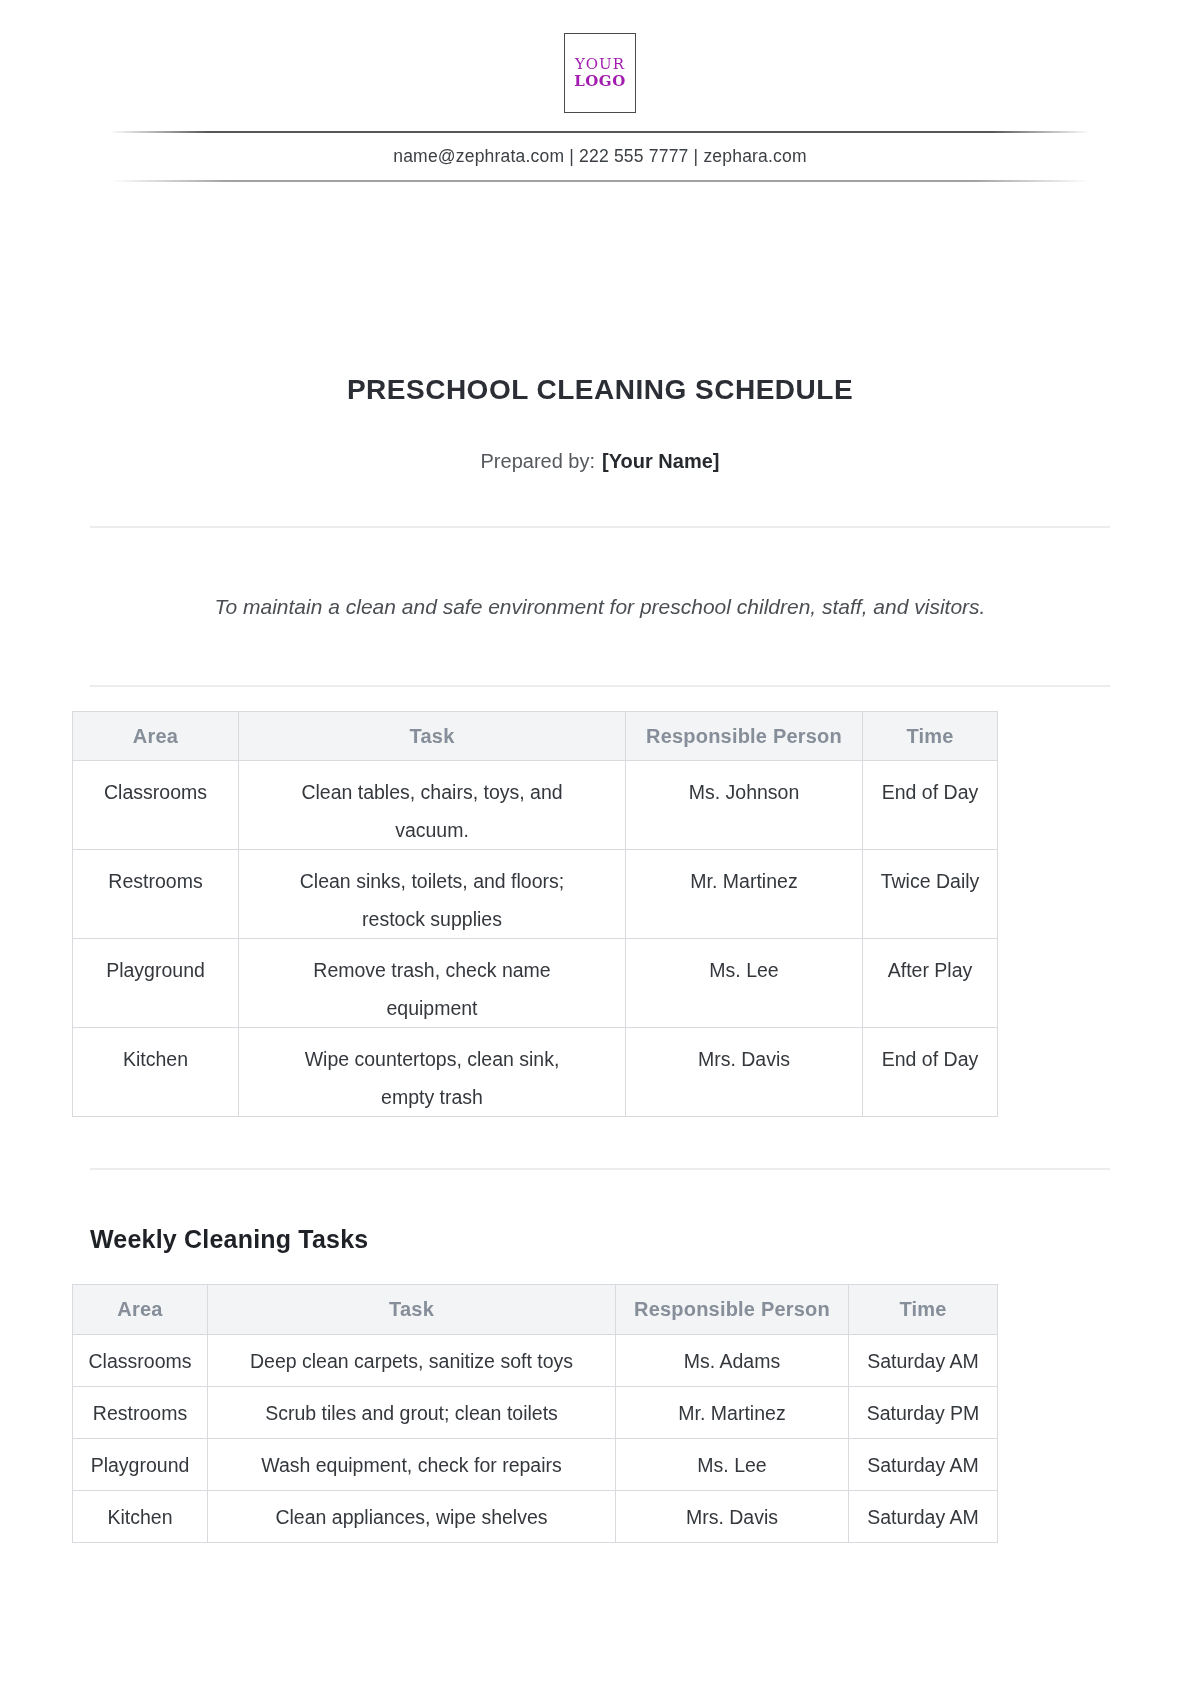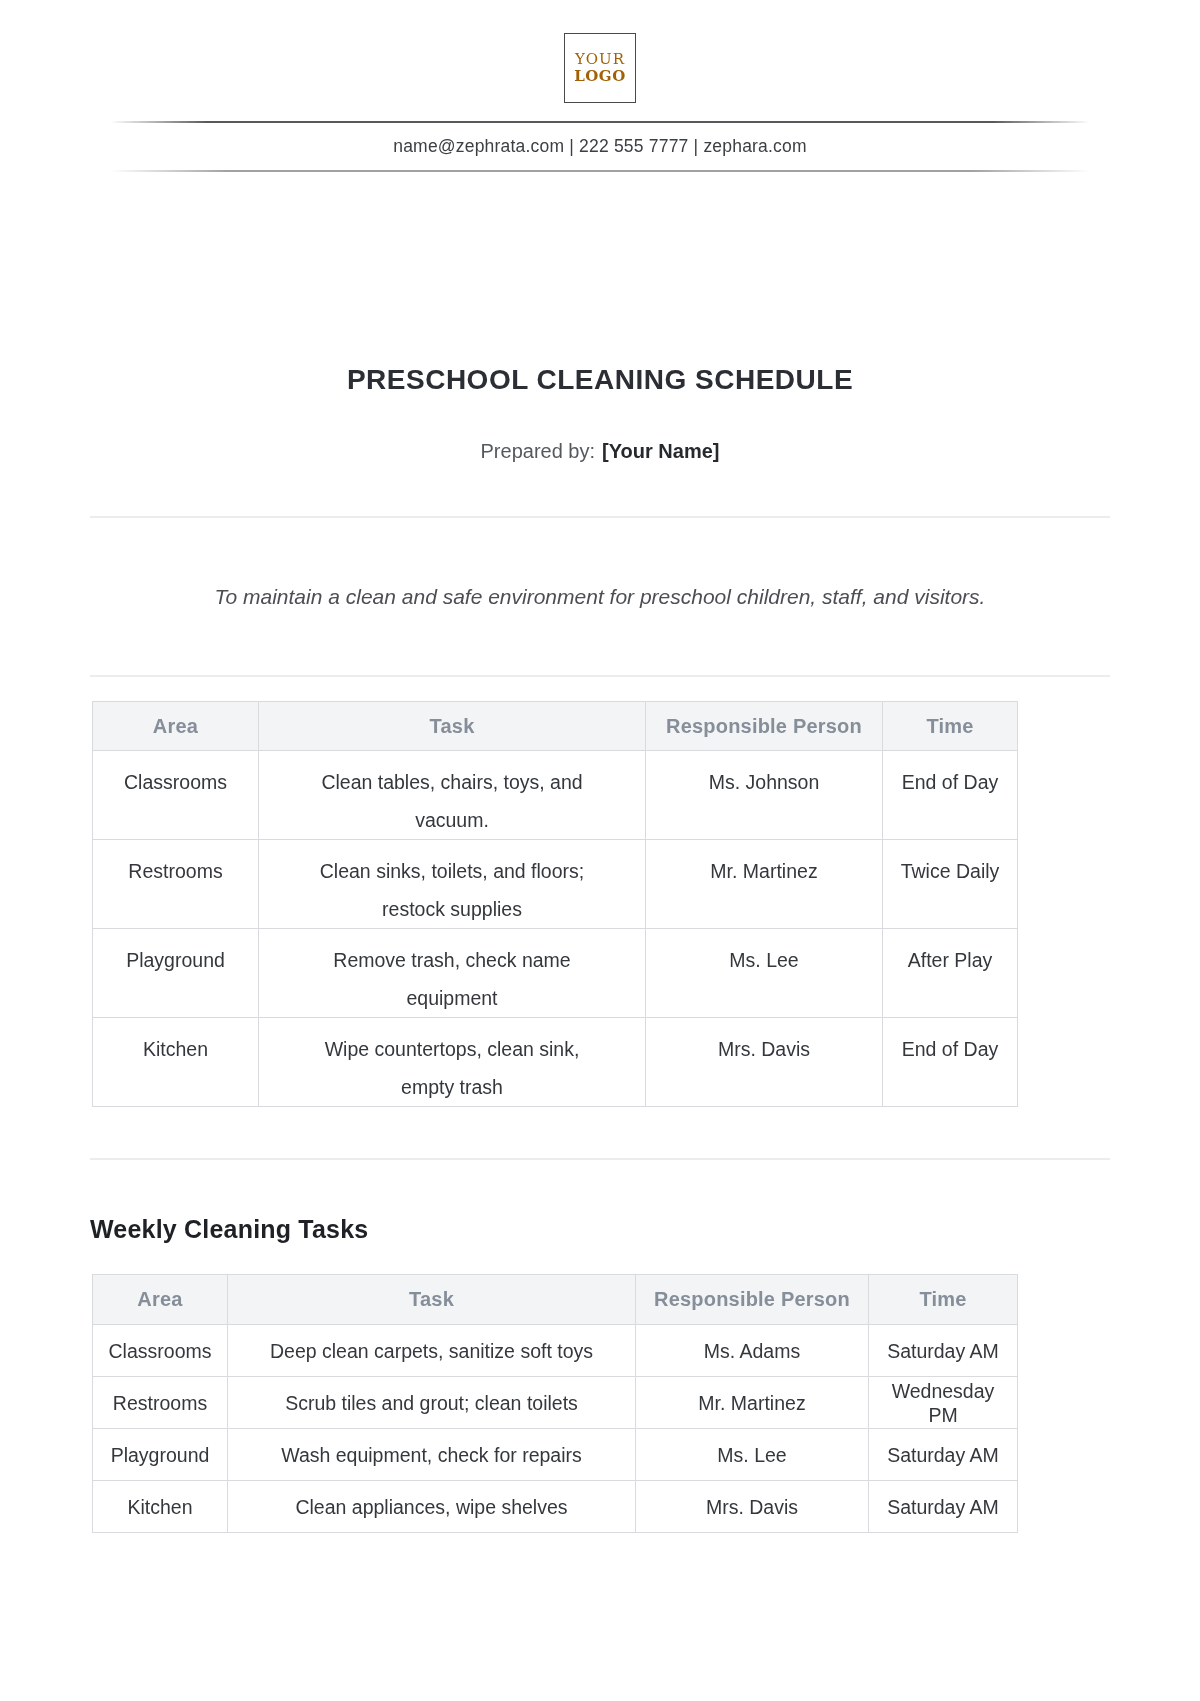--- a/index.html
+++ b/index.html
@@ -8,27 +8,27 @@
     width: 1200px;
     height: 1701px;
     background: #ffffff;
     font-family: "Liberation Sans", sans-serif;
     overflow: hidden;
   }
   .page { width: 1200px; height: 1701px; position: relative; }
 
   
   .logo-box {
-    width: 72px; height: 70px;
+    width: 72px; height: 80px;
     border: 1px solid #4a4a4a;
     margin: 33px auto 0 auto;
     display: flex; flex-direction: column;
     align-items: center; justify-content: center;
     font-family: "DejaVu Serif", serif;
-    color: #a16207;
+    color: #a21caf;
   }
   .logo-l1 { font-size: 15px; letter-spacing: 1px; line-height: 17px; }
   .logo-l2 { font-size: 15px; font-weight: bold; letter-spacing: 0.5px; line-height: 17px; }
 
   .company {
     margin-top: 22px;
     text-align: center;
     font-size: 50px;
     font-weight: 500;
     letter-spacing: 0.5px;
@@ -91,21 +91,21 @@
     font-weight: 700;
     color: #1e2126;
     line-height: 34px;
     letter-spacing: 0.2px;
   }
   h2.weekly-heading { margin-top: 52px; }
 
   
   table {
     border-collapse: collapse;
-    margin-left: 92px;
+    margin-left: 72px;
     table-layout: fixed;
     width: 925px;
   }
   table.daily-table  { margin-top: 24px; }
   table.weekly-table { margin-top: 28px; }
 
   th, td { border: 1px solid #d8dade; text-align: center; overflow: hidden; }
   thead th {
     background: #f3f4f6;
     color: #858e99;
@@ -245,21 +245,21 @@
           <tr>
             <td>Classrooms</td>
             <td>Deep clean carpets, sanitize soft toys</td>
             <td>Ms. Adams</td>
             <td>Saturday AM</td>
           </tr>
           <tr>
             <td>Restrooms</td>
             <td>Scrub tiles and grout; clean toilets</td>
             <td>Mr. Martinez</td>
-            <td>Wednesday PM</td>
+            <td>Saturday PM</td>
           </tr>
           <tr>
             <td>Playground</td>
             <td>Wash equipment, check for repairs</td>
             <td>Ms. Lee</td>
             <td>Saturday AM</td>
           </tr>
           <tr>
             <td>Kitchen</td>
             <td>Clean appliances, wipe shelves</td>

